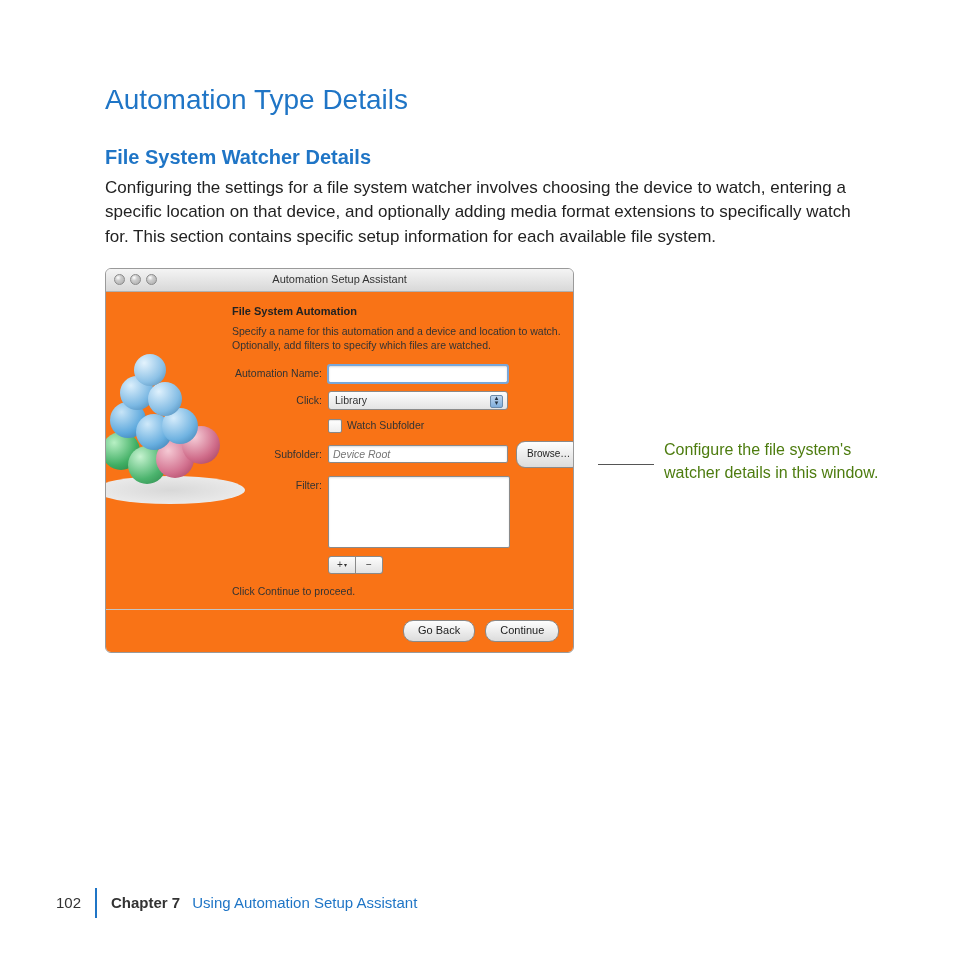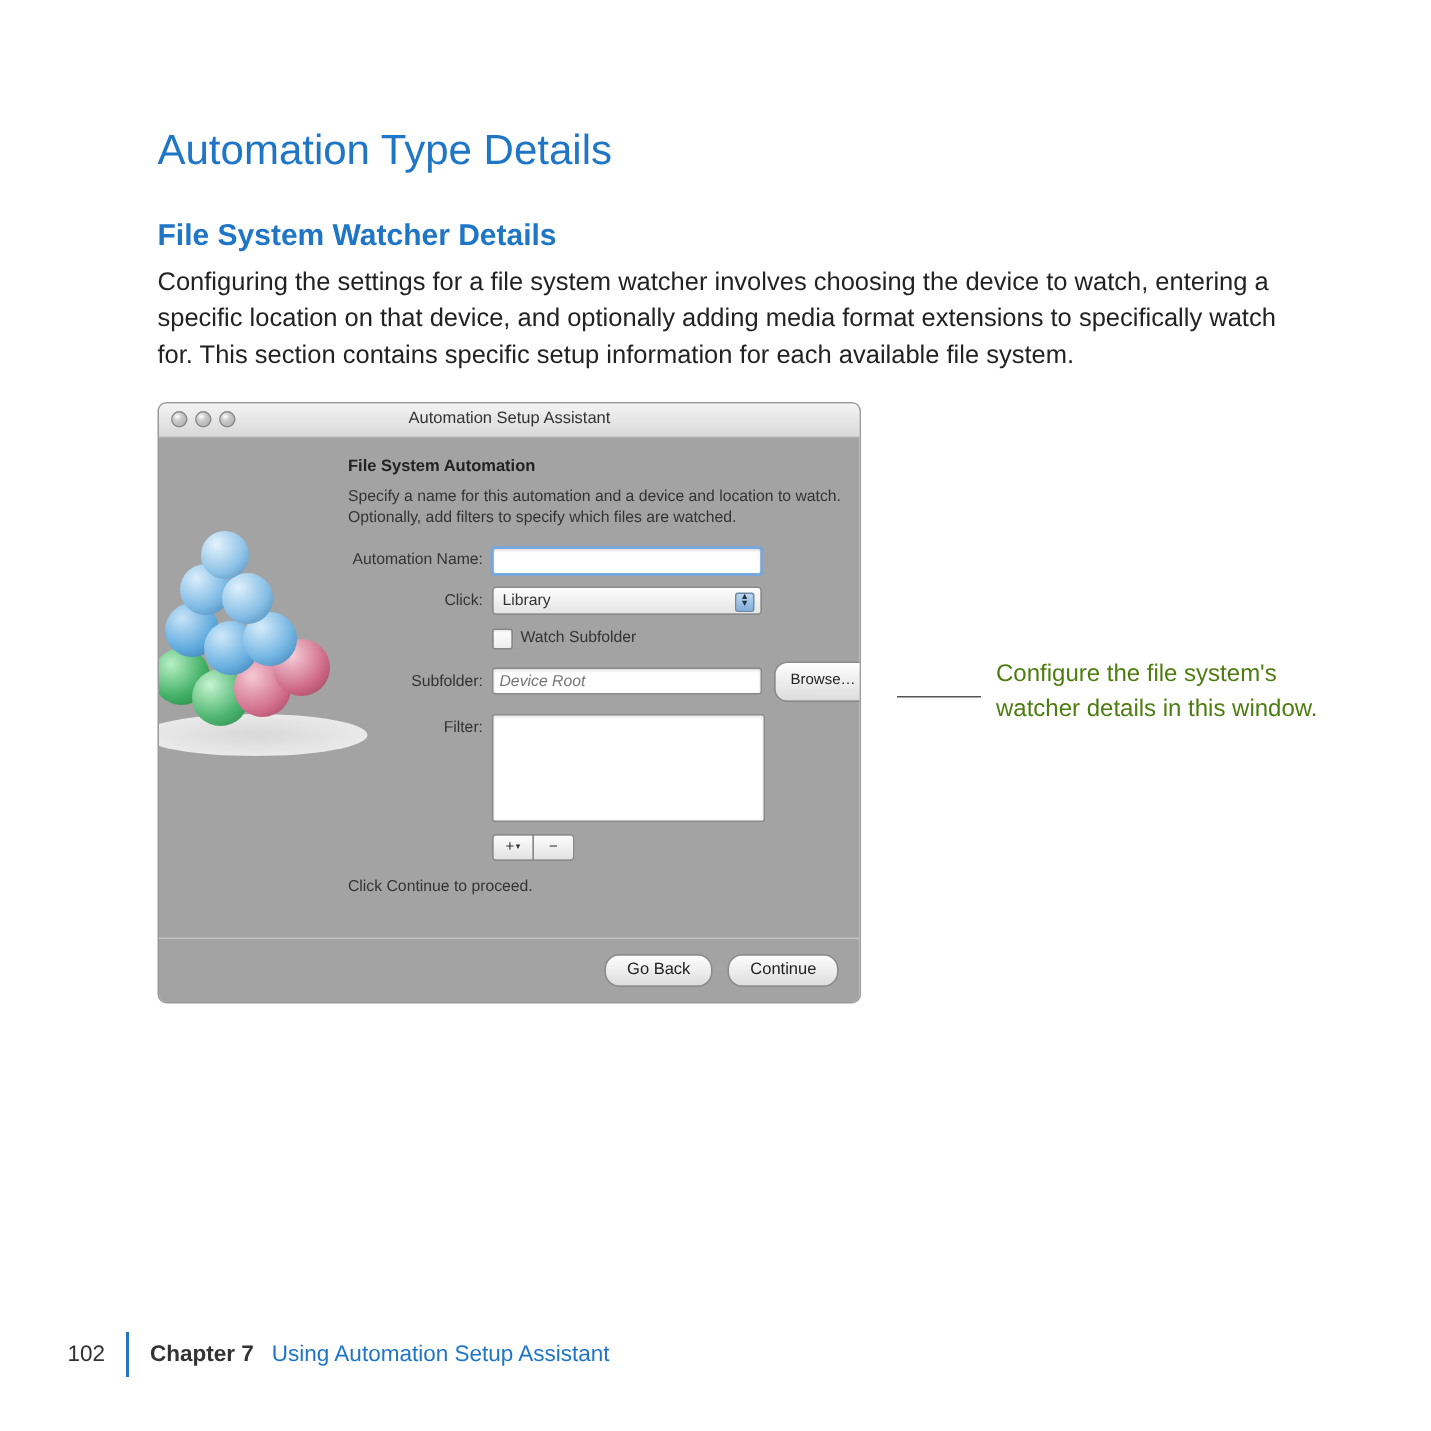--- a/index.html
+++ b/index.html
@@ -76,21 +76,21 @@
   }
   .titlebar .title {
     position: absolute;
     left: 0; right: 0;
     text-align: center;
     font-size: 11px;
     color: #333;
     pointer-events: none;
   }
   .win-body {
-    background: #a3a3a3;
+    background: #f97316;
     padding: 0 0 10px 0;
   }
   .win-content {
     display: flex;
     padding: 10px 14px 0 14px;
     gap: 12px;
   }
   .artwork {
     width: 100px;
     flex: 0 0 100px;
@@ -196,21 +196,21 @@
     font-size: 11px;
     padding: 0 14px;
     display:inline-flex; align-items:center; justify-content:center;
     color:#222;
   }
   .aqua-button.small { height:17px; border-radius:9px; font-size:10px; padding:4px 10px;}
   .footer-buttons {
     display:flex; justify-content:flex-end; gap:10px;
     border-top:1px solid #c4c4c4;
     padding:10px 14px 0 30px;
-    margin-top:26px;
+    margin-top:10px;
   }
   .continue-text { font-size:10.5px; margin:10px 0 0 0; color:#333; }
 
   
   .callout {
     display:flex;
     align-items:center;
     position: relative;
   }
   .callout-line {
@@ -221,21 +221,21 @@
   .callout-text {
     font-size: 16px;
     color:#4d7c0f;
     max-width: 230px;
     margin-left: 10px;
   }
 
   
   .page-footer {
     position:absolute;
-    left: 45px;
+    left: 56px;
     bottom: 36px;
     display:flex;
     align-items:center;
     font-size:15px;
   }
   .page-footer .pagenum { color:#333; margin-right:14px;}
   .page-footer .vbar { width:2px; height:30px; background:#1f75c6; margin-right:14px;}
   .page-footer .chapter { color:#333; font-weight:600; margin-right:12px;}
   .page-footer .chtitle { color:#1f75c6;}
 

